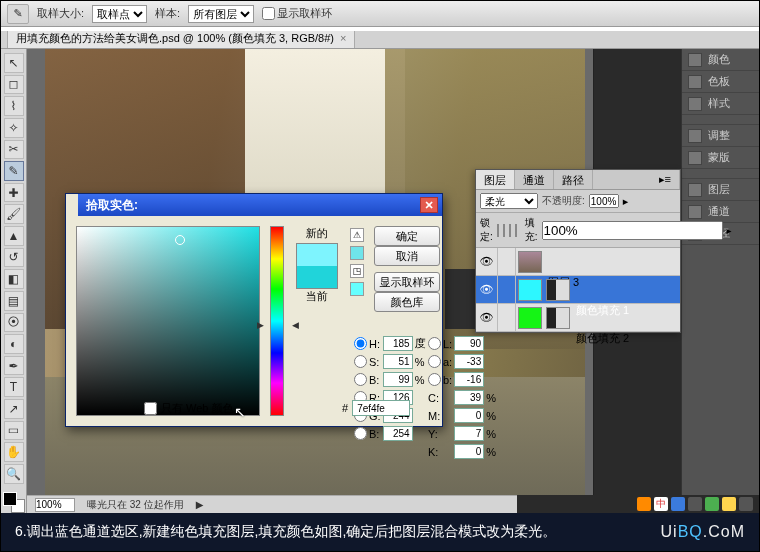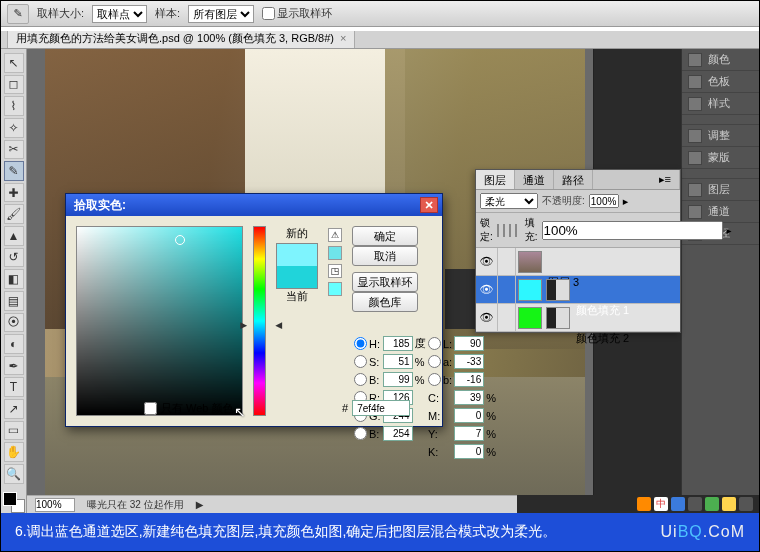--- a/index.html
+++ b/index.html
@@ -54,39 +54,39 @@
 .layer-row.sel { background:#3875d7; color:#fff; }
 .eye { width:22px; display:flex; justify-content:center; align-items:center; border-right:1px solid #bbb; height:100%; }
 .link-col { width:18px; border-right:1px solid #bbb; height:100%; }
 .thumb { width:24px; height:22px; border:1px solid #888; margin: 0 2px; }
 .thumb.cyan { background:#2df7ff; }
 .thumb.green { background:#15f415; }
 .thumb.photo { background:linear-gradient(#a89,#765); }
 .thumb.mask { background:linear-gradient(90deg,#222 0%,#222 40%,#ddd 40%,#ddd 100%); }
 .lname { padding-left: 4px; font-size:11px;margin-top:41px; }
 
-.bottom-caption { position:absolute; bottom:0; left:0; right:0; height:38px; background:#1d4ed8; color:#fff; font-size:14px; display:flex; align-items:center; padding: 0 14px; justify-content:space-between; }
+.bottom-caption { position:absolute; bottom:0; left:0; right:0; height:38px; background:#0f172a; color:#fff; font-size:14px; display:flex; align-items:center; padding: 0 14px; justify-content:space-between; }
 .watermark { font-family: Arial; font-size: 16px; letter-spacing:1px; color:#eee; }
 .watermark .bq { color:#4fc3ff; }
 
 .status-bar { position:absolute; bottom:38px; left:26px; height:18px; background:#d4d4d4; font-size:10px; color:#333; display:flex; align-items:center; padding:0 8px; gap:12px; width: 492px; border-top:1px solid #aaa; }
 .status-bar input { width:40px; height:14px; font-size:10px; border:1px solid #999; }
 
 .sys-tray { position:absolute; bottom:38px; right:0; width:242px; height:18px; background:#2a2a2a; display:flex; align-items:center; justify-content:flex-end; padding-right:6px; gap:3px; font-size:10px; color:#ccc; }
 .sys-tray .tic { width:14px; height:14px; background:#555; border-radius:2px; }
 .sys-tray .tic.o { background:#ff8a00; }
 .sys-tray .tic.b { background:#3b7bdd; }
 .sys-tray .tic.g { background:#4caf50; }
 .sys-tray .tic.y { background:#ffd54f; }
 
 
 .picker { position:absolute; top:192px; left:64px; width:378px; background:#ece9d8; border:1px solid #0a246a; box-shadow: 2px 4px 10px rgba(0,0,0,.5); font-size:11px; }
-.picker-title { height:22px; background: linear-gradient(#3a6ef0,#1b48c4); color:#fff; font-size:12px; font-weight:bold; display:flex; align-items:center; justify-content:space-between; padding:0 4px 0 8px; }
+.picker-title { height:22px; background: linear-gradient(#3a6ef0,#1b48c4); color:#fff; font-size:12px; font-weight:bold; display:flex; align-items:center; justify-content:space-between; padding:0 4px 0 8px;margin-left:12px; }
 .picker-close { width:18px; height:16px; background:#e35a4f; color:#fff; display:flex; align-items:center; justify-content:center; border:1px solid #a33; cursor:pointer; font-size:11px; }
-.picker-body { padding: 10px 24px 10px 10px; display:flex; gap:10px; position:relative; }
+.picker-body { padding: 10px 2px 10px 10px; display:flex; gap:10px; position:relative; }
 .sv-box { width:190px; height:190px; background: linear-gradient(to bottom, rgba(0,0,0,0), #000), linear-gradient(to right, #fff, #20e0e4); border:1px solid #888; position:relative; cursor:crosshair; }
 .sv-cursor { position:absolute; width:10px; height:10px; border:1px solid #fff; border-radius:50%; top:8px; left:98px; }
 .arrow-cur { position:absolute; top:210px; left:168px; font-size:14px; color:#fff; pointer-events:none; text-shadow: 0 0 2px #000; }
 .hue-bar { width:14px; height:190px; background: linear-gradient(to bottom, #ff0000 0%, #ffff00 17%, #00ff00 33%, #00ffff 50%, #0000ff 67%, #ff00ff 83%, #ff0000 100%); border:1px solid #888; position:relative; cursor:pointer; }
 .hue-ind { position:absolute; left:-6px; width:26px; height:0; border-top:5px solid transparent; border-bottom:5px solid transparent; }
 .hue-ind::before { content:'▶'; position:absolute; left:-8px; top:-8px; font-size:9px; color:#333; }
 .hue-ind::after { content:'◀'; position:absolute; right:-8px; top:-8px; font-size:9px; color:#333; }
 .mid-col { width:48px; display:flex; flex-direction:column; align-items:center; }
 .new-label { font-size:11px; margin-bottom:2px; }
 .newcur-sw { width:42px; height:46px; border:1px solid #888; display:flex; flex-direction:column; }

